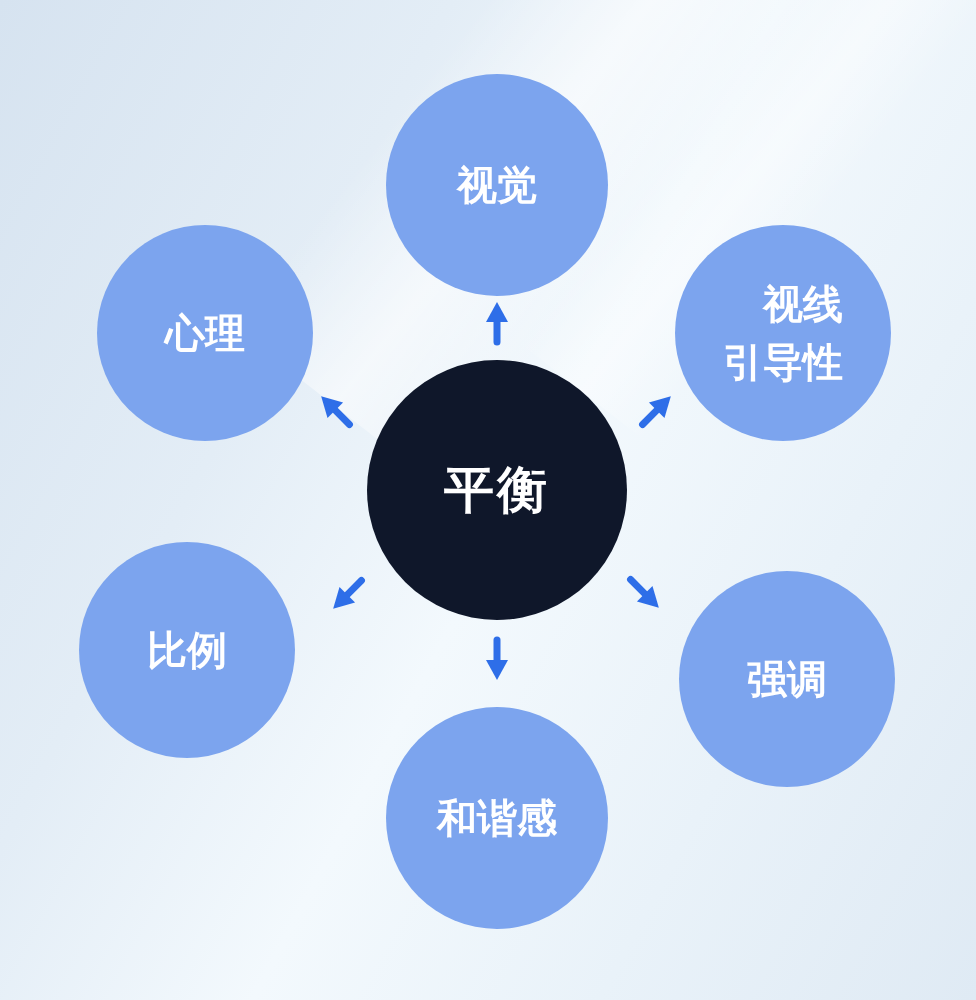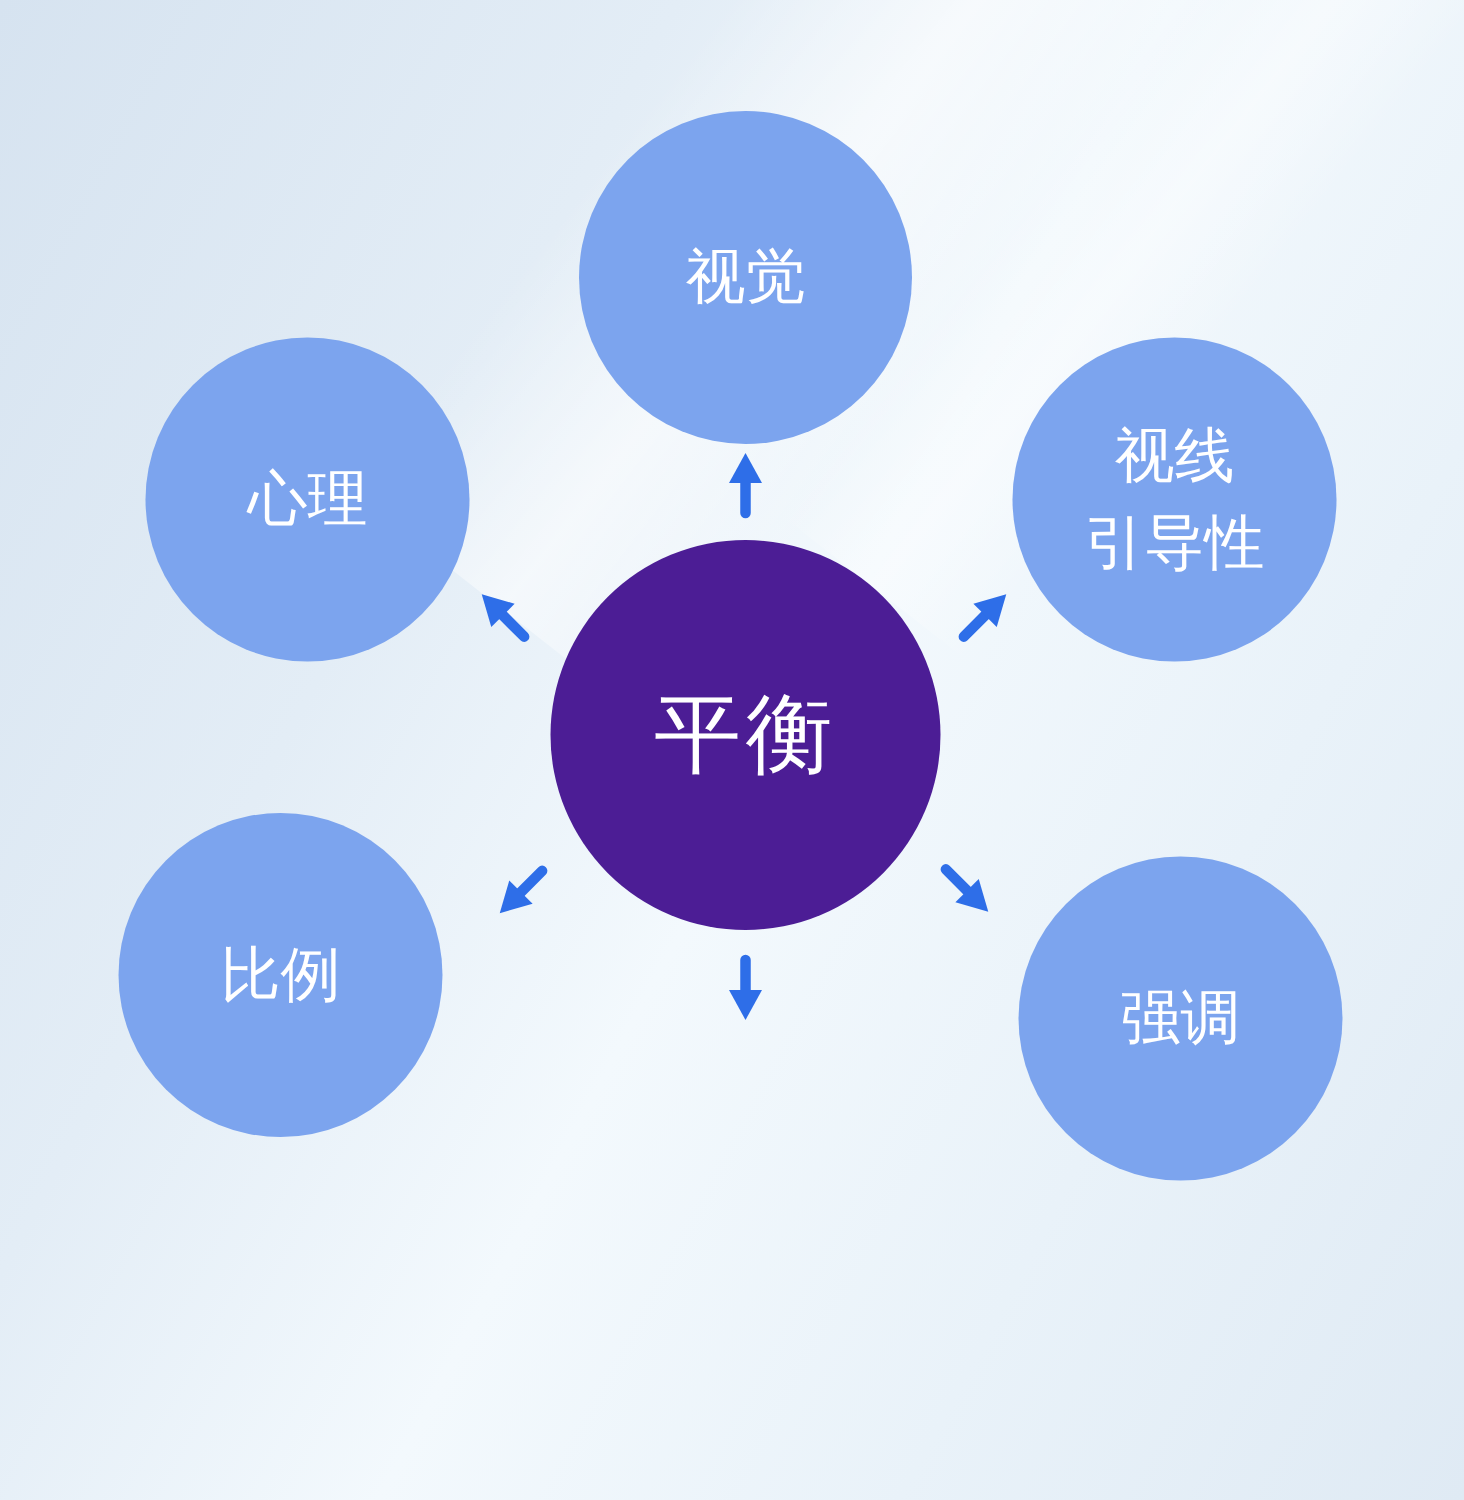--- a/index.html
+++ b/index.html
@@ -33,40 +33,40 @@
   .canvas {
     position: absolute;
     inset: 0;
   }
   .circle {
     position: absolute;
     border-radius: 50%;
     display: flex;
     align-items: center;
     justify-content: center;
-    text-align: center;
+    text-align: right;
     color: #ffffff;
-    font-weight: normal;
+    font-weight: bold;
   }
   .satellite {
     width: 216px;
     height: 216px;
     background: #7ca4ee;
     font-size: 40px;
     line-height: 1.45;
   }
   .satellite-lg {
     width: 222px;
     height: 222px;
   }
   .center-circle {
     width: 260px;
     height: 260px;
-    background: #4c1d95;
-    font-size: 58px;
+    background: #0f172a;
+    font-size: 50px;
     letter-spacing: 3px;
   }
   .label .line {
     display: block;
   }
   .arrow {
     position: absolute;
     width: 46px;
     height: 26px;
   }
@@ -97,20 +97,25 @@
       <span class="line">引导性</span>
     </div>
   </div>
 
   <div class="circle satellite" style="left:679px; top:571px;">
     <div class="label">
       <span class="line">强调</span>
     </div>
   </div>
 
+  <div class="circle satellite satellite-lg" style="left:386px; top:707px;">
+    <div class="label">
+      <span class="line">和谐感</span>
+    </div>
+  </div>
 
   <div class="circle satellite" style="left:79px; top:542px;">
     <div class="label">
       <span class="line">比例</span>
     </div>
   </div>
 
   <div class="circle satellite" style="left:97px; top:225px;">
     <div class="label">
       <span class="line">心理</span>

